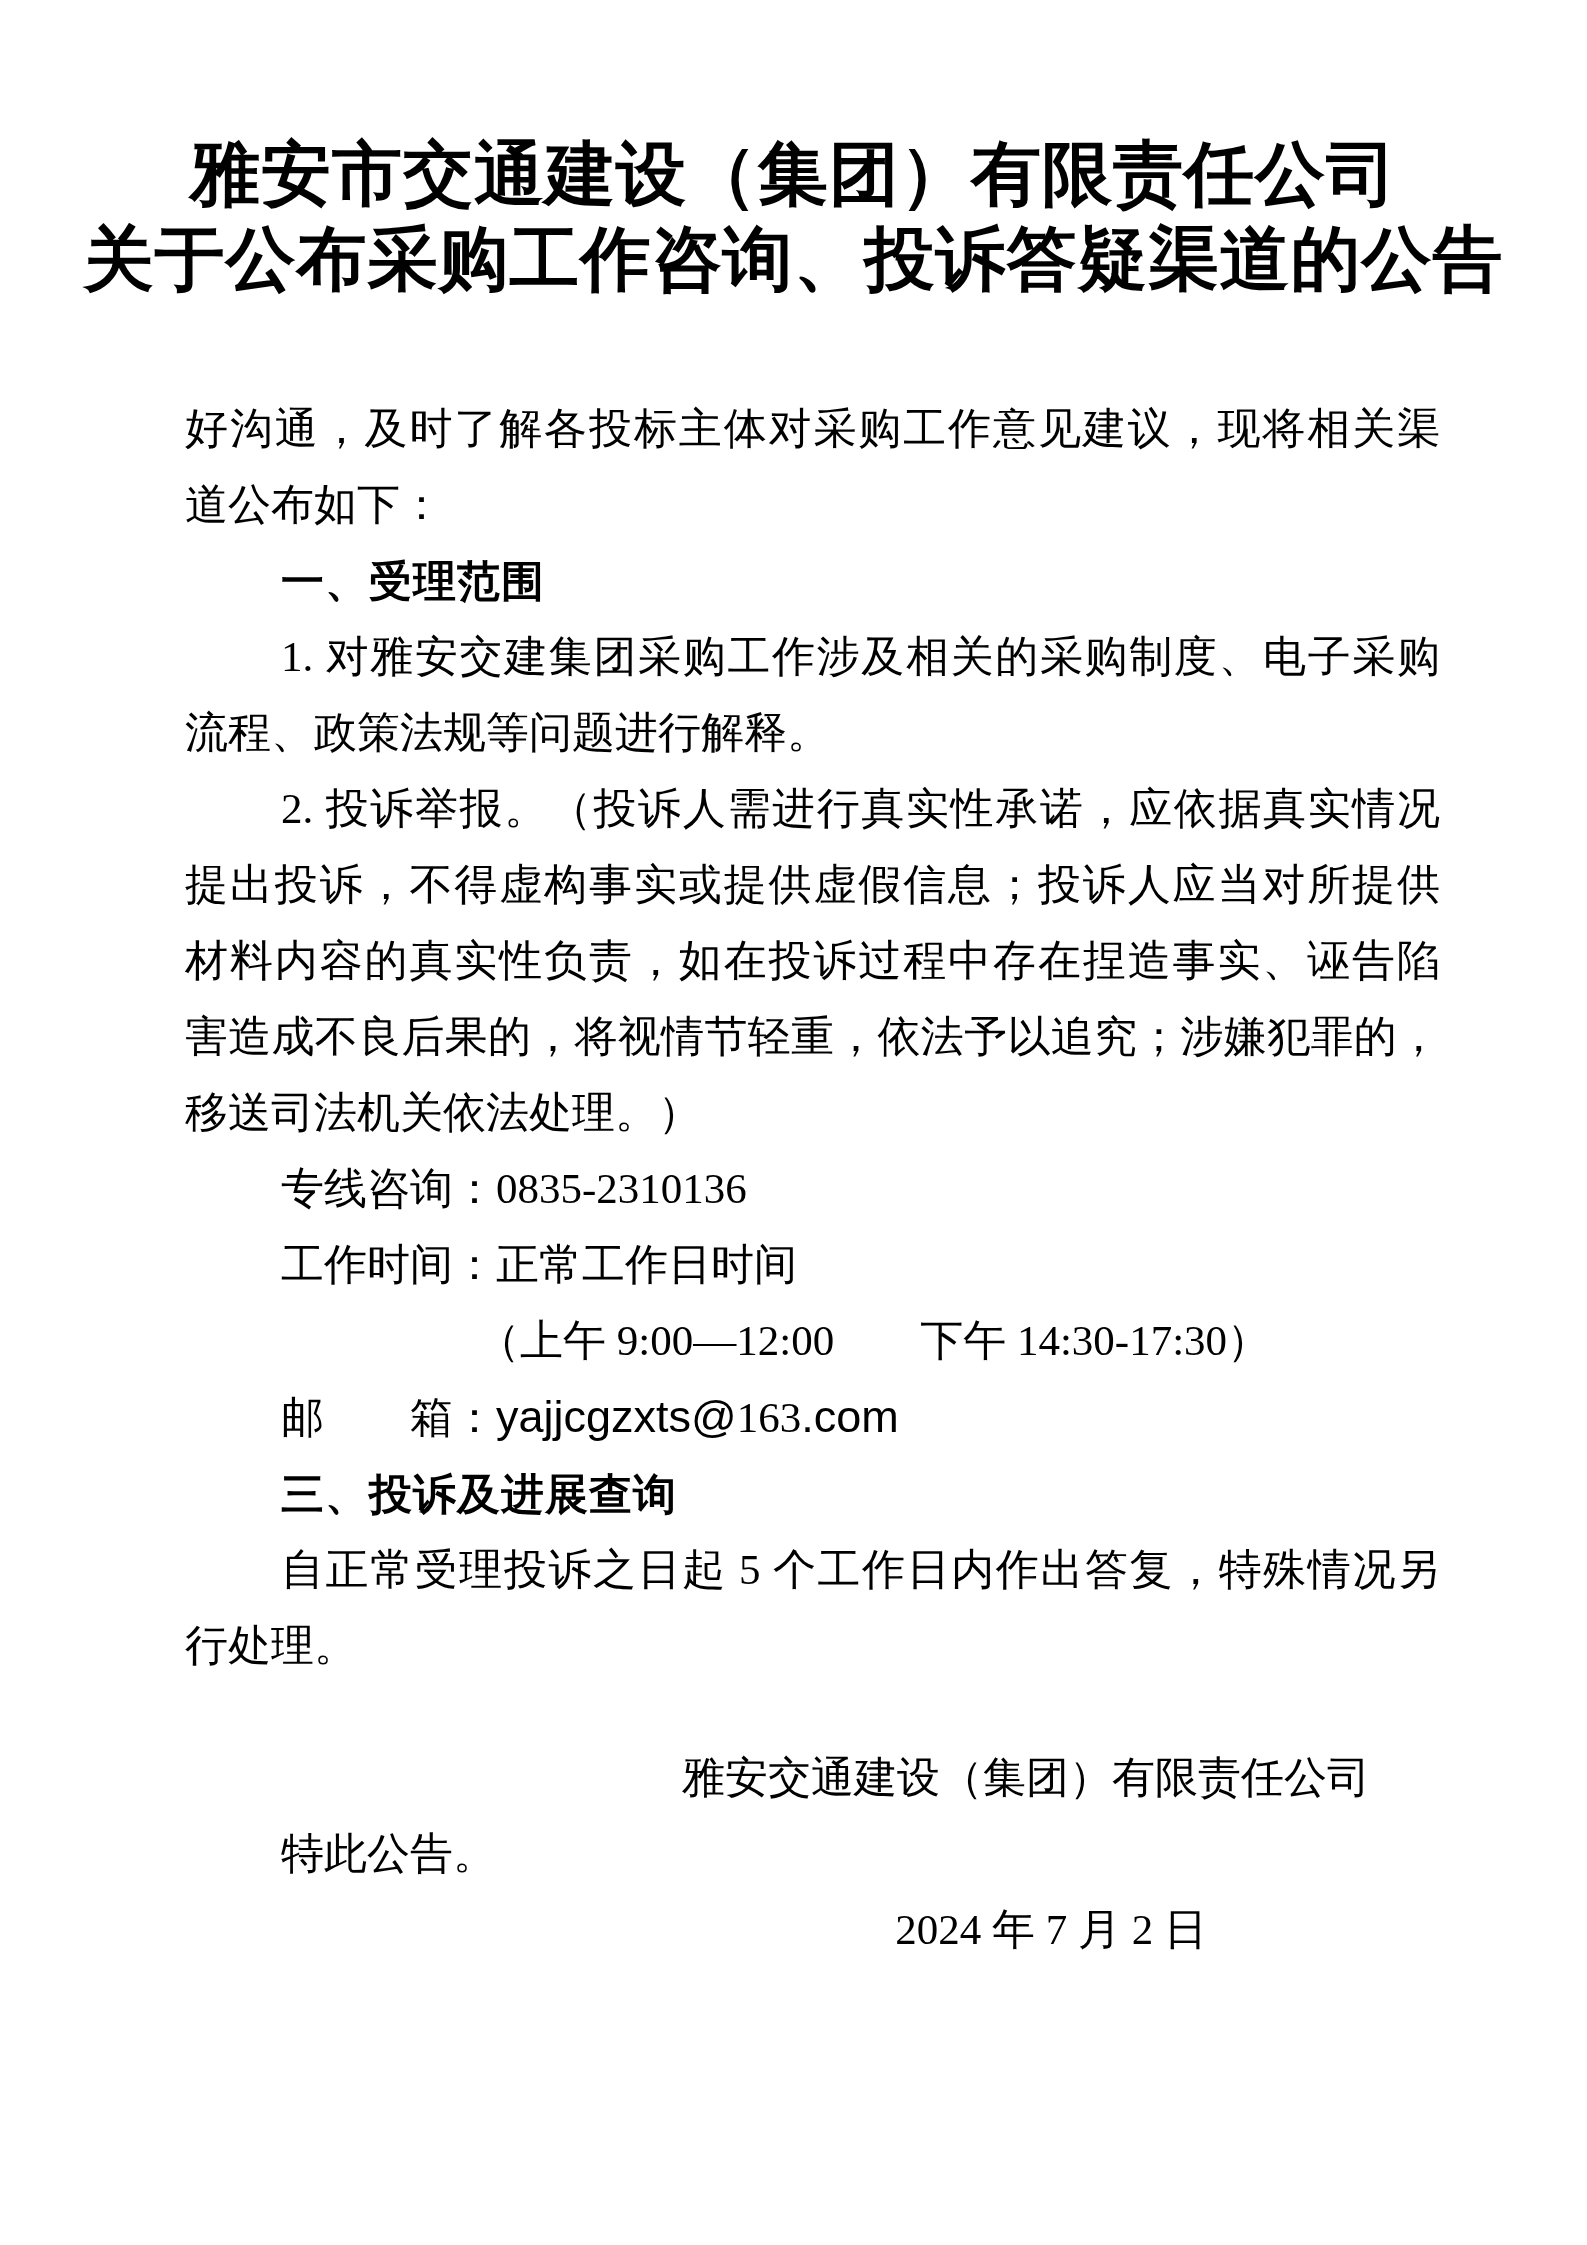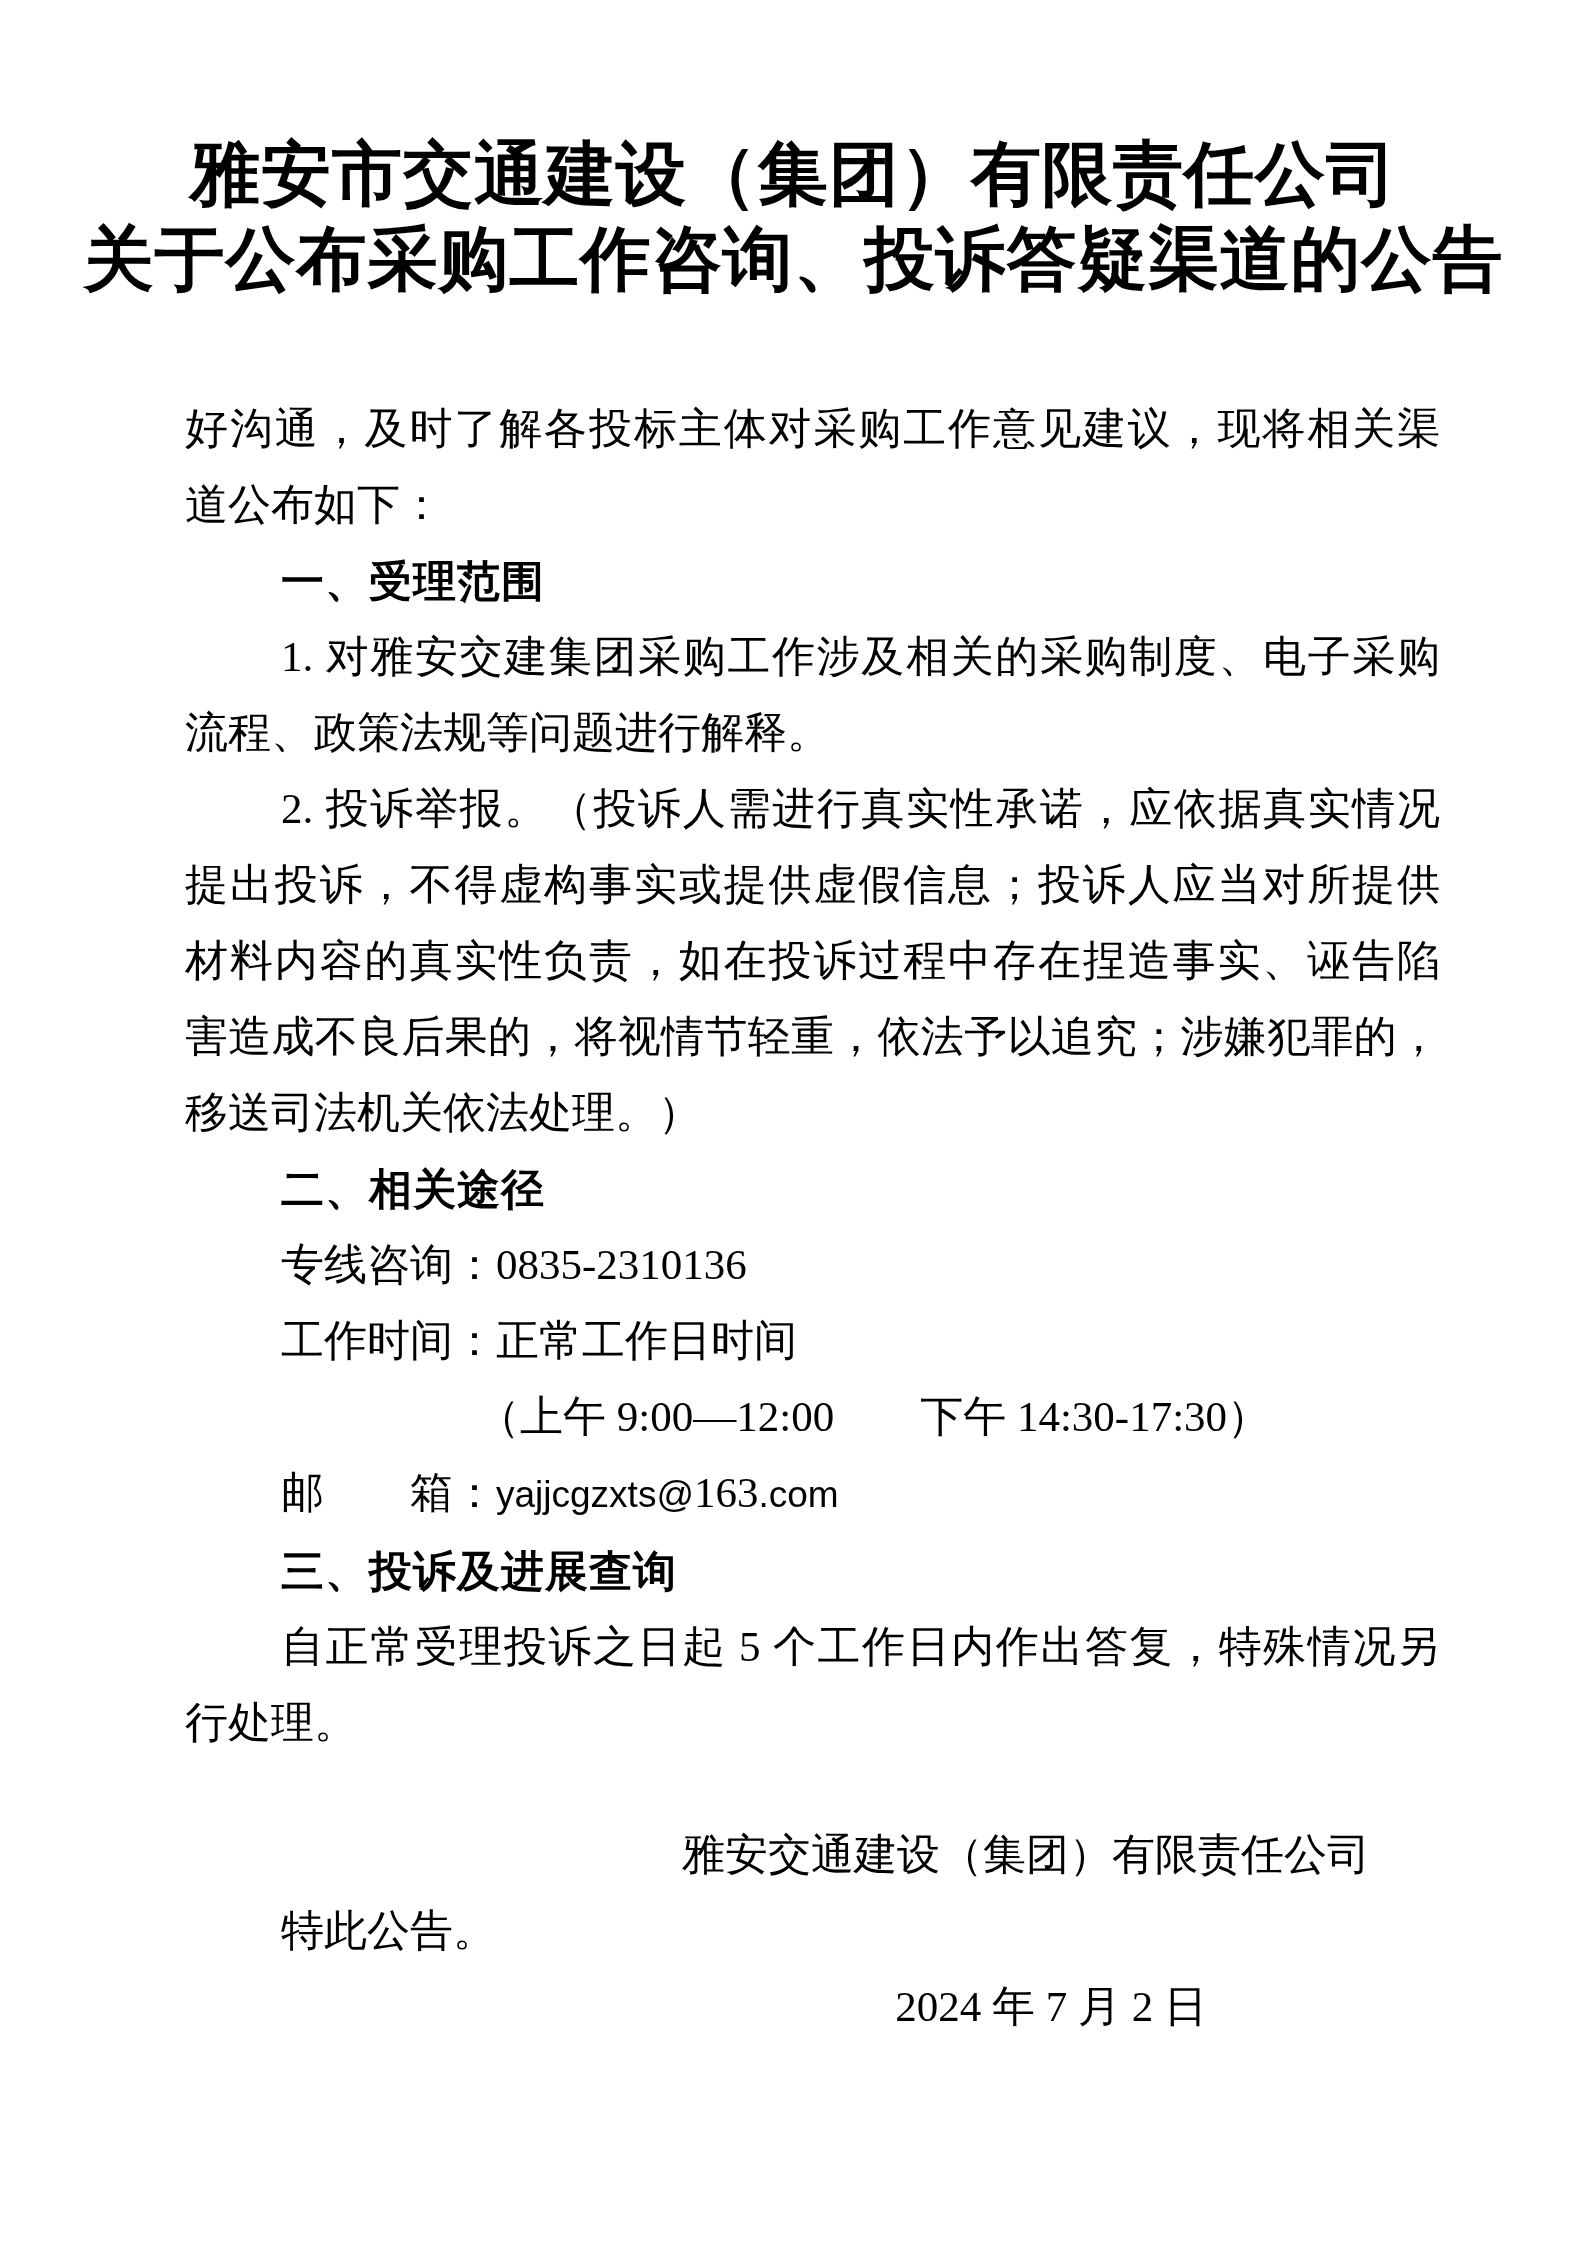--- a/index.html
+++ b/index.html
@@ -34,21 +34,21 @@
   .indent { text-indent: 96px; }
   .fill { text-align: justify; text-align-last: justify; }
   .heading {
     font-family: "Liberation Sans", "DejaVu Sans", sans-serif;
     font-weight: 700;
     letter-spacing: 1px;
   }
   .hours { padding-left: 292px; }
   .email-user, .email-suffix {
     font-family: "Liberation Sans", "DejaVu Sans", sans-serif;
-    font-size: 37px;
+    font-size: 45px;
   }
   .email-num { font-family: "Liberation Serif", "DejaVu Serif", serif; }
   .company {
     margin-top: 56px;
     text-align: right;
     padding-right: 70px;
   }
   .date {
     text-align: right;
     padding-right: 233px;
@@ -69,21 +69,20 @@
 
     <p class="ln indent heading">一、受理范围</p>
     <p class="ln indent fill">1. 对雅安交建集团采购工作涉及相关的采购制度、电子采购</p>
     <p class="ln">流程、政策法规等问题进行解释。</p>
     <p class="ln indent fill">2. 投诉举报。（投诉人需进行真实性承诺，应依据真实情况</p>
     <p class="ln fill">提出投诉，不得虚构事实或提供虚假信息；投诉人应当对所提供</p>
     <p class="ln fill">材料内容的真实性负责，如在投诉过程中存在捏造事实、诬告陷</p>
     <p class="ln fill">害造成不良后果的，将视情节轻重，依法予以追究；涉嫌犯罪的，</p>
     <p class="ln">移送司法机关依法处理。）</p>
 
-    <p class="ln indent heading">二、相关途径</p>
     <p class="ln indent"><span>专线咨询：</span><span>0835-2310136</span></p>
     <p class="ln indent"><span>工作时间：</span><span>正常工作日时间</span></p>
     <p class="ln hours">（上午 9:00—12:00　　下午 14:30-17:30）</p>
     <p class="ln indent"><span>邮　　箱：</span><span class="email-user">yajjcgzxts@</span><span class="email-num">163</span><span class="email-suffix">.com</span></p>
 
     <p class="ln indent heading">三、投诉及进展查询</p>
     <p class="ln indent fill">自正常受理投诉之日起 5 个工作日内作出答复，特殊情况另</p>
     <p class="ln">行处理。</p>
     <p class="ln company">雅安交通建设（集团）有限责任公司</p>
 

